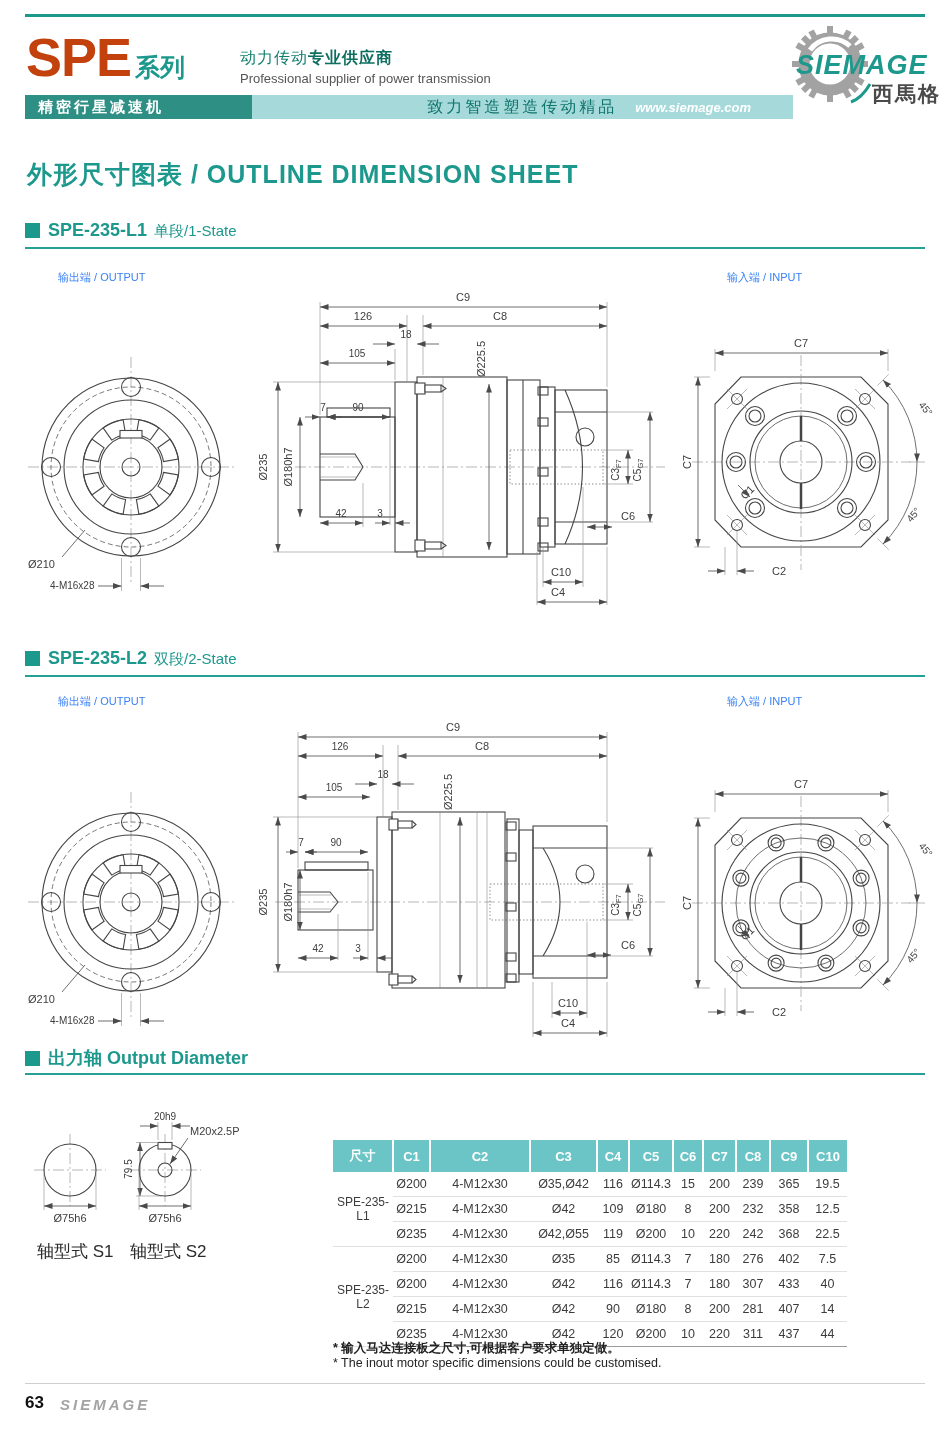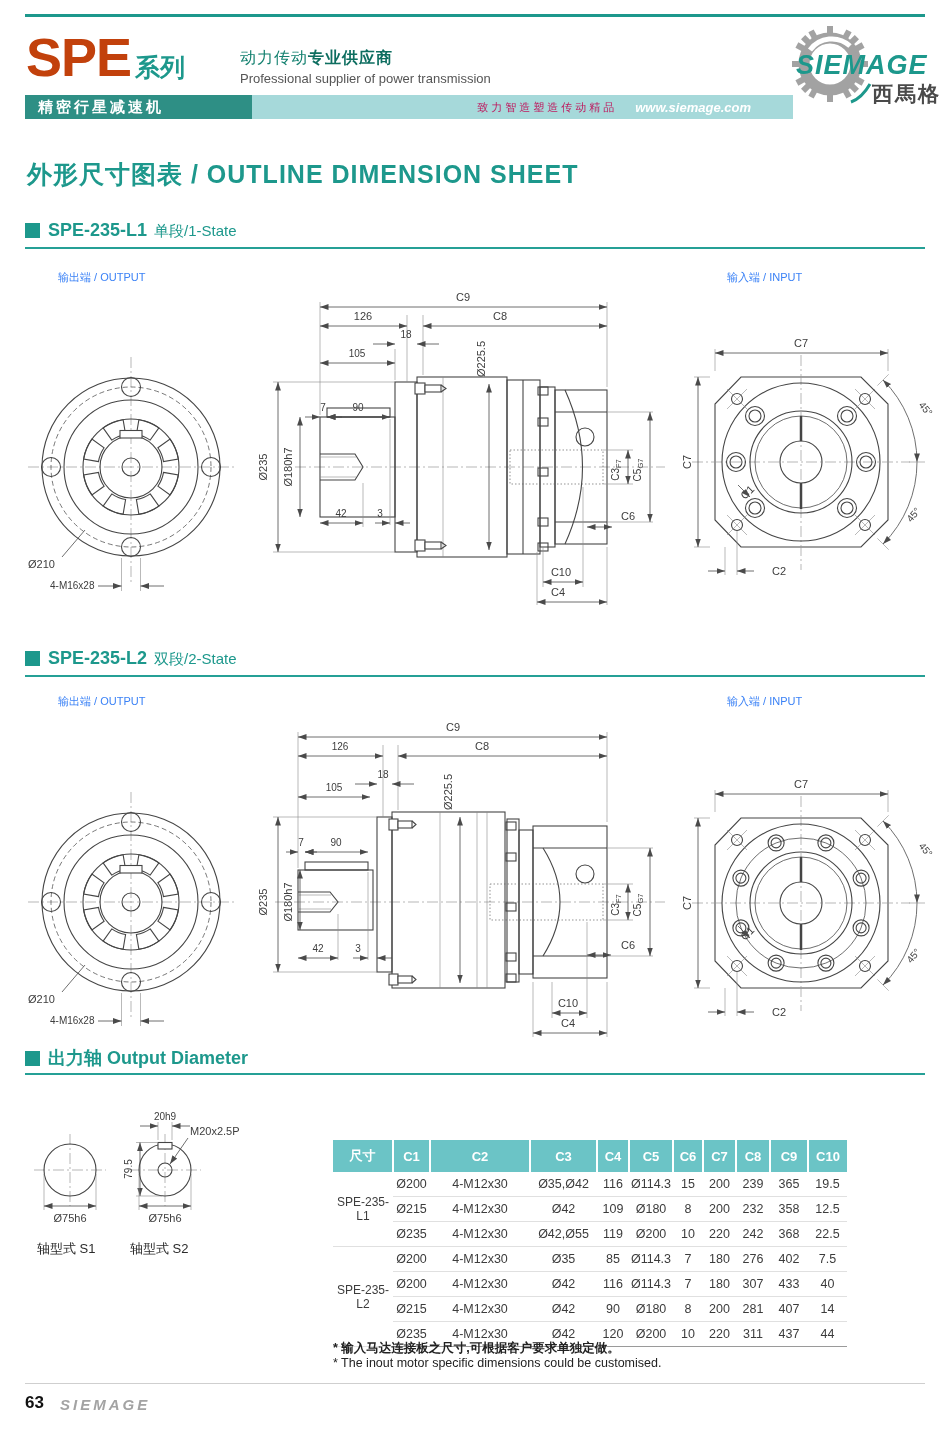--- a/index.html
+++ b/index.html
@@ -11,34 +11,34 @@
   .spe{font-size:54px;font-weight:bold;color:#c2410c;line-height:1;letter-spacing:-1px;}
   .xilie{font-size:25px;font-weight:bold;color:#1d988c;margin-left:4px;}
   .tag-cn{font-size:16px;color:#13806f;letter-spacing:1px;}
   .tag-cn b{color:#0e6e60;}
   .tag-en{font-size:13px;color:#555;margin-top:2px;}
   .banner-dark{left:25px;top:95px;width:245px;height:24px;background:#2e8f85;
     clip-path:polygon(0 0,100% 0,calc(100% - 18px) 100%,0 100%);
     color:#fff;font-size:15px;font-weight:bold;letter-spacing:3px;line-height:24px;padding-left:13px;box-sizing:border-box;}
   .banner-light{left:252px;top:95px;width:541px;height:24px;background:#a6d9da;
     display:flex;align-items:center;justify-content:flex-end;box-sizing:border-box;padding-right:42px;}
-  .banner-slogan{color:#be185d;font-size:11px;letter-spacing:3px;margin-right:18px;}
+  .banner-slogan{color:#0f766e;font-size:16px;letter-spacing:3px;margin-right:18px;}
   .banner-url{color:#fff;font-size:13px;font-weight:bold;font-style:italic;}
   .brand-word{font-size:27px;font-weight:bold;font-style:italic;color:#1d988c;letter-spacing:1px;}
   .brand-cn{font-size:21px;font-weight:bold;color:#4a4a4a;letter-spacing:2px;}
   
   .main-title{left:27px;top:158px;font-size:25px;font-weight:bold;color:#1d988c;letter-spacing:1px;}
   .sec{display:flex;align-items:baseline;}
   .sq{width:15px;height:15px;background:#1d988c;margin-right:8px;align-self:center;}
   .sec-model{font-size:18px;font-weight:bold;color:#1d988c;margin-right:7px;}
   .sec-stage{font-size:15px;color:#1d988c;}
   .sec-title{font-size:18px;font-weight:bold;color:#1d988c;}
   .bar{height:2px;background:#25a096;width:900px;left:25px;}
   .side-label{font-size:11px;color:#3b82f6;}
-  .shaft-label{font-size:13px;color:#2b2b2b;}
+  .shaft-label{font-size:17px;color:#2b2b2b;}
   
   .dim-table{position:absolute;left:333px;top:1140px;width:514px;border-collapse:collapse;font-size:12.5px;color:#3c3c3c;table-layout:fixed;}
   .dim-table thead th{background:#6bc4c6;color:#fff;font-weight:bold;height:32px;border-right:2px solid #fff;font-size:13px;padding:0;}
   .dim-table thead th:last-child{border-right:none;}
   .dim-table tbody td{text-align:center;height:24px;border-bottom:1px solid #e0e0e0;padding:0;background:#fff;}
   .dim-table tbody tr.group-start td{border-top:1.5px solid #9a9a9a;}
   .dim-table tbody tr:last-child td{border-bottom:1.5px solid #9a9a9a;}
   .group-cell{font-size:12px;}
   .footnote-cn{left:333px;top:1340px;font-size:12.5px;color:#222;font-weight:bold;}
   .footnote-en{left:333px;top:1356px;font-size:12.5px;color:#222;}

